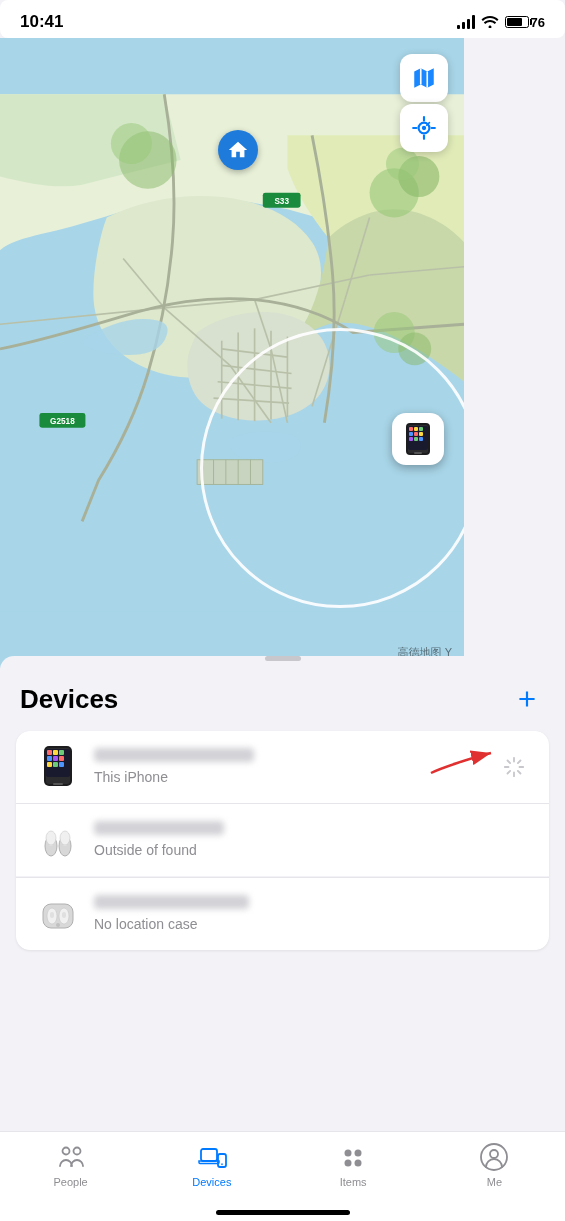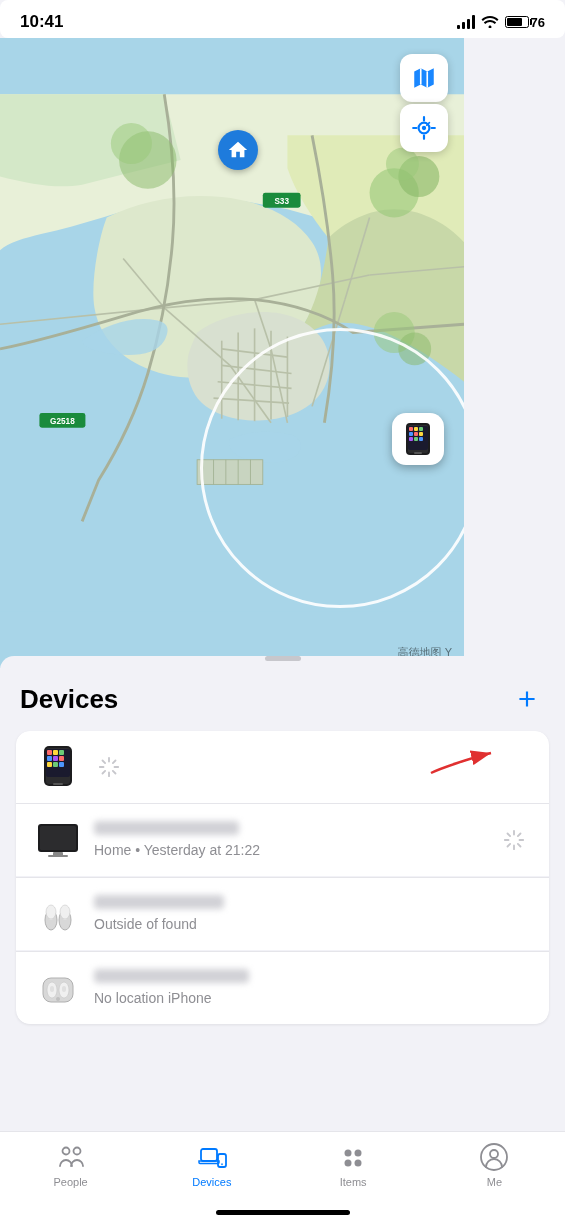--- a/index.html
+++ b/index.html
@@ -531,59 +531,42 @@
           <rect x="7" y="10" width="5" height="5" rx="1" fill="#4d96ff"></rect>
           <rect x="13" y="10" width="5" height="5" rx="1" fill="#a855f7"></rect>
           <rect x="19" y="10" width="5" height="5" rx="1" fill="#ff6b6b"></rect>
           <rect x="7" y="16" width="5" height="5" rx="1" fill="#ffd93d"></rect>
           <rect x="13" y="16" width="5" height="5" rx="1" fill="#6bcb77"></rect>
           <rect x="19" y="16" width="5" height="5" rx="1" fill="#4d96ff"></rect>
 
           <rect x="13" y="37" width="10" height="2" rx="1" fill="#555"></rect>
         </svg>
       </div>
+      <div class="device-info">
+        <div class="device-name-blur" style="width:160px;"></div>
+        <span class="device-status">This iPhone</span>
+      </div>
       <div class="device-action">
         <svg class="spin-icon" viewBox="0 0 24 24" fill="none" stroke="#c7c7cc" stroke-width="2">
           <path d="M12 2v4M12 18v4M4.93 4.93l2.83 2.83M16.24 16.24l2.83 2.83M2 12h4M18 12h4M4.93 19.07l2.83-2.83M16.24 7.76l2.83-2.83" stroke-linecap="round"></path>
         </svg>
       </div>
 
       <div style="position:absolute; top:12px; right:48px; pointer-events:none;">
         <svg width="80" height="40" viewBox="0 0 80 40">
           <defs>
             <marker id="arrowhead" markerWidth="8" markerHeight="6" refX="8" refY="3" orient="auto">
               <polygon points="0 0, 8 3, 0 6" fill="#e03030"></polygon>
             </marker>
           </defs>
           <path d="M10,30 C20,25 50,15 70,10" stroke="#e03030" stroke-width="2.5" fill="none" marker-end="url(#arrowhead)"></path>
         </svg>
       </div>
     </div>
 
-    <div class="device-item">
-      <div class="device-icon">
-        <svg width="44" height="36" viewBox="0 0 44 36">
-
-          <rect x="2" y="2" width="40" height="28" rx="3" fill="#1c1c1e"></rect>
-          <rect x="4" y="4" width="36" height="24" rx="1.5" fill="#2c2c2e"></rect>
-
-          <rect x="17" y="30" width="10" height="4" rx="1" fill="#888"></rect>
-          <rect x="12" y="33" width="20" height="2" rx="1" fill="#888"></rect>
-        </svg>
-      </div>
-      <div class="device-info">
-        <div class="device-name-blur" style="width:145px;"></div>
-        <span class="device-status">Home • Yesterday at 21:22</span>
-      </div>
-      <div class="device-action">
-        <svg class="spin-icon" viewBox="0 0 24 24" fill="none" stroke="#c7c7cc" stroke-width="2">
-          <path d="M12 2v4M12 18v4M4.93 4.93l2.83 2.83M16.24 16.24l2.83 2.83M2 12h4M18 12h4M4.93 19.07l2.83-2.83M16.24 7.76l2.83-2.83" stroke-linecap="round"></path>
-        </svg>
-      </div>
-    </div>
 
     <div class="device-item">
       <div class="device-icon">
         <svg width="44" height="44" viewBox="0 0 44 44">
 
           <ellipse cx="15" cy="28" rx="6" ry="10" fill="#d8d8d8" stroke="#b0b0b0" stroke-width="1"></ellipse>
           <ellipse cx="29" cy="28" rx="6" ry="10" fill="#d8d8d8" stroke="#b0b0b0" stroke-width="1"></ellipse>
 
           <rect x="13" y="20" width="4" height="8" rx="2" fill="#e8e8e8"></rect>
           <rect x="27" y="20" width="4" height="8" rx="2" fill="#e8e8e8"></rect>
@@ -607,21 +590,21 @@
           <ellipse cx="28" cy="24" rx="5" ry="8" fill="#f0f0f0" stroke="#c0c0c0" stroke-width="0.5"></ellipse>
 
           <rect x="14" y="20" width="4" height="6" rx="2" fill="#e0e0e0"></rect>
           <rect x="26" y="20" width="4" height="6" rx="2" fill="#e0e0e0"></rect>
 
           <circle cx="22" cy="33" r="2" fill="#c0c0c0"></circle>
         </svg>
       </div>
       <div class="device-info">
         <div class="device-name-blur" style="width:155px;"></div>
-        <span class="device-status">No location iPhone</span>
+        <span class="device-status">No location case</span>
       </div>
     </div>
 
   </div>
 </div>
 
 <div class="bottom-nav">
 
   <div class="nav-item">
     <div class="nav-icon">

